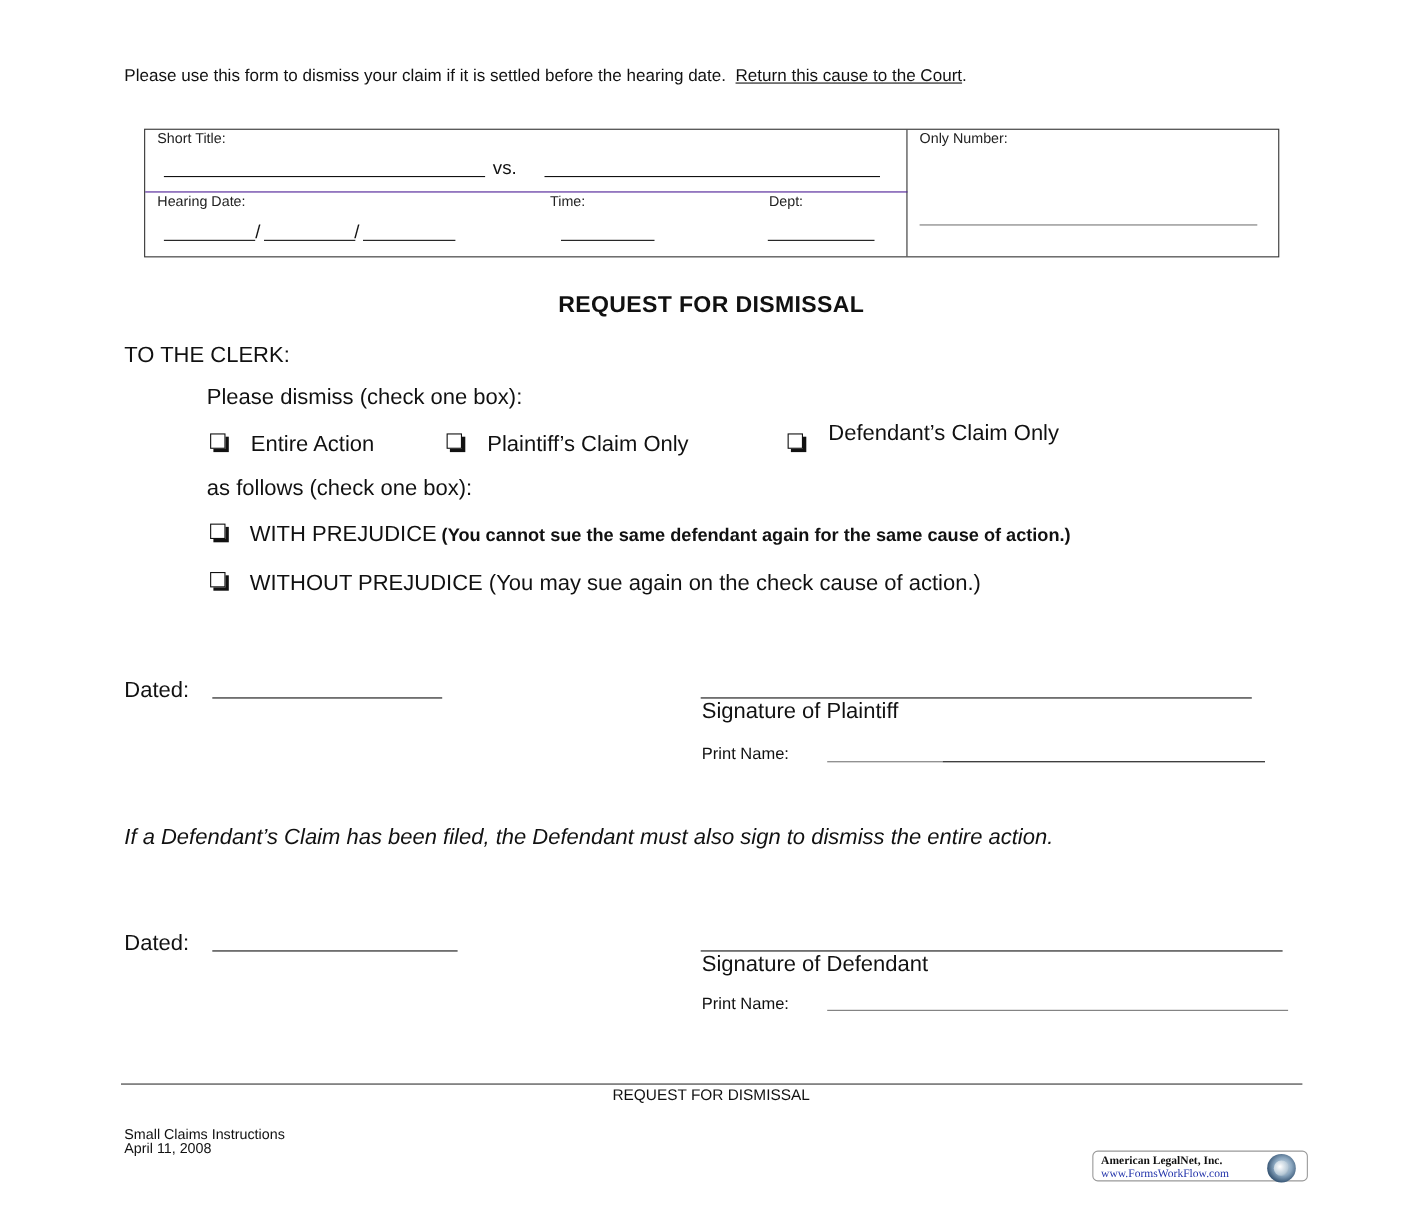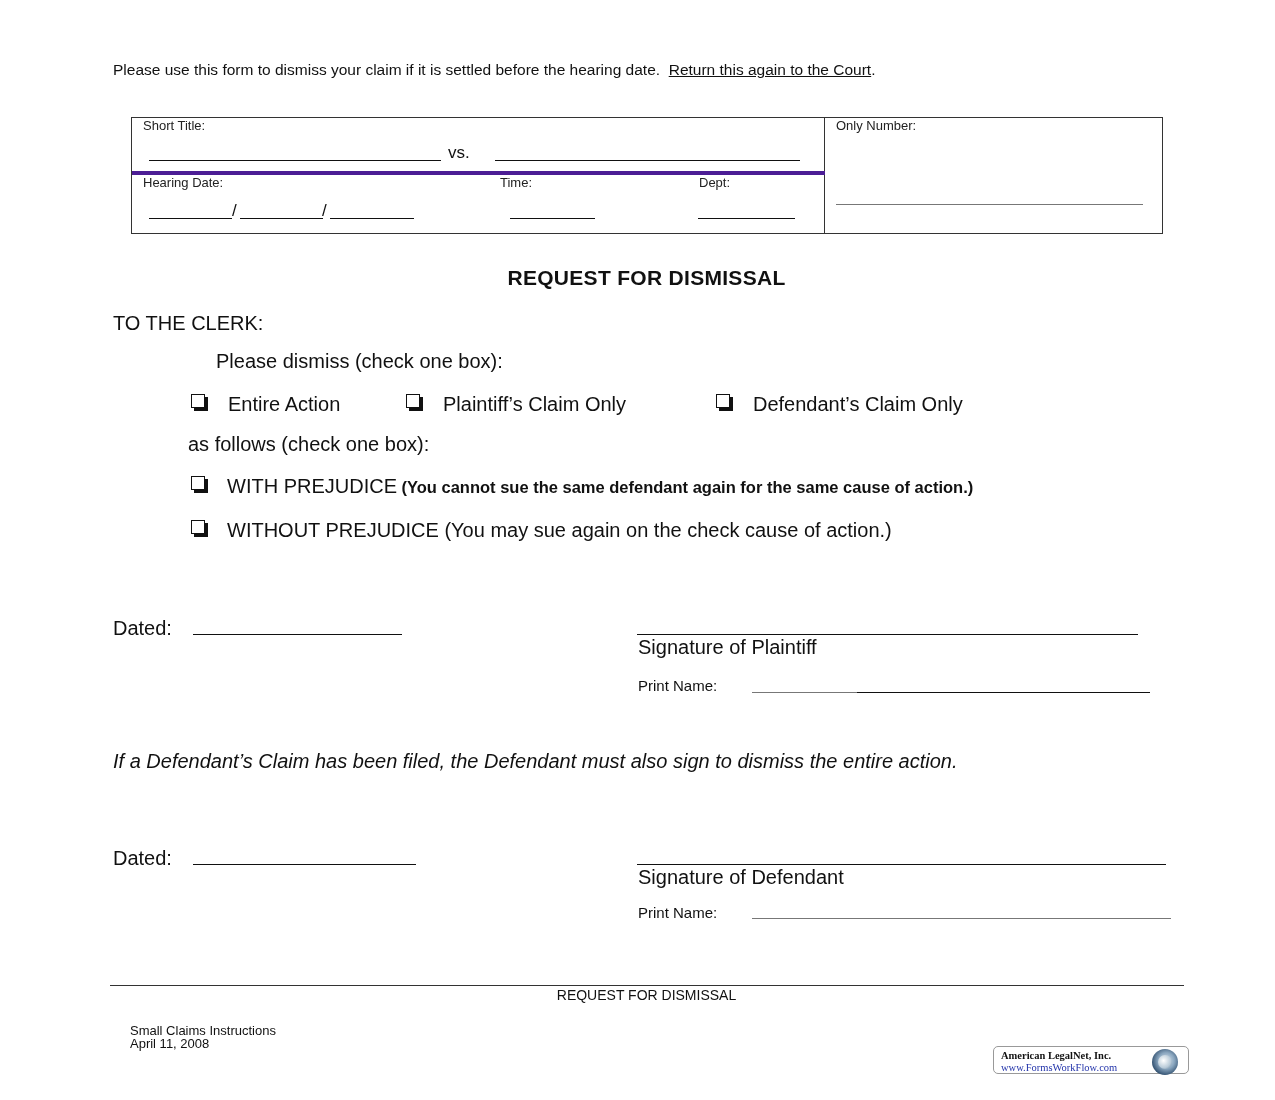--- a/index.html
+++ b/index.html
@@ -4,52 +4,52 @@
   <style>
     * { margin: 0; padding: 0; box-sizing: border-box; }
     html, body { width: 1275px; height: 1100px; background: #ffffff; overflow: hidden; }
     body { position: relative; font-family: "Liberation Sans", sans-serif; color: #111111; }
     .abs { position: absolute; white-space: nowrap; }
     .intro { left: 113px; top: 61px; font-size: 15.5px; }
     .intro .u { text-decoration: underline; }
 
     .hdr-table { position: absolute; left: 131px; top: 117px; width: 1032px; height: 117px; border: 1px solid #333; }
     .hdr-left { position: absolute; left: 0; top: 0; width: 693px; height: 115px; border-right: 1px solid #333; }
-    .hdr-row1 { position: absolute; left: 0; top: 0; width: 693px; height: 57px; border-bottom: 4px solid #4c1d95; }
+    .hdr-row1 { position: absolute; left: 0; top: 0; width: 693px; height: 57px; border-bottom: 1px solid #4c1d95; }
     .lbl-small { position: absolute; font-size: 13px; color: #222; }
     .line { position: absolute; border-bottom: 1.3px solid #111; height: 0; }
     .line.gray { border-bottom: 1px solid #777; }
     .vs { position: absolute; font-size: 17px; }
     .slash { position: absolute; font-size: 17px; }
 
     .title { left: 0; width: 1293px; text-align: center; top: 266px; font-size: 21px; font-weight: bold; letter-spacing: 0.3px; }
     .body-text { font-size: 20px; }
     .cb { display: inline-block; position: absolute; width: 17px; height: 17px; }
     .cb .box { position: absolute; left: 0; top: 0; width: 14px; height: 14px; border: 1.5px solid #111; background: #fff; }
     .cb .shadow { position: absolute; left: 3px; top: 3px; width: 14px; height: 14px; background: #111; }
     .small-paren { font-size: 16.5px; font-weight: bold; }
     .italic { font-style: italic; }
     .pn { font-size: 15px; }
     .footer-rule { position: absolute; left: 110px; top: 985px; width: 1074px; border-top: 1px solid #333; }
     .footer-title { left: 0; width: 1293px; text-align: center; top: 987px; font-size: 14px; }
-    .footer-meta { left: 130px; top: 1024px; font-size: 13px; line-height: 13px; }
+    .footer-meta { left: 113px; top: 1024px; font-size: 13px; line-height: 13px; }
 
     .badge { position: absolute; left: 993px; top: 1046px; width: 196px; height: 28px; border: 1px solid #999; border-radius: 5px; background: #fff; }
     .badge .name { position: absolute; left: 7px; top: 3px; font-family: "Liberation Serif", serif; font-size: 10.5px; font-weight: bold; color: #111; }
     .badge .url { position: absolute; left: 7px; top: 15px; font-family: "Liberation Serif", serif; font-size: 10.5px; color: #2233aa; }
     .globe { position: absolute; left: 158px; top: 2px; width: 26px; height: 26px; border-radius: 50%;
       background: radial-gradient(circle at 55% 45%, #dde8f0 0%, #8aa6bf 40%, #2c4b6b 75%, #0d1c2c 100%); }
     .globe::after { content: ""; position: absolute; left: 6px; top: 6px; width: 14px; height: 14px; border-radius: 50%; background: radial-gradient(circle at 40% 40%, #ffffff 0%, #b8cad8 60%, #5d7a95 100%); }
   </style>
 </head>
 <body>
 
 <div class="abs intro">
   <span>Please use this form to dismiss your claim if it is settled before the hearing date.</span>&nbsp;
-  <span class="u">Return this again to the Court</span><span>.</span>
+  <span class="u">Return this cause to the Court</span><span>.</span>
 </div>
 
 <div class="hdr-table">
   <div class="hdr-left">
     <div class="hdr-row1">
       <span class="lbl-small" style="left:11px; top:0px;">Short Title:</span>
       <div class="line" style="left:17px; top:42px; width:292px;"></div>
       <span class="vs" style="left:316px; top:25px;">vs.</span>
       <div class="line" style="left:363px; top:42px; width:305px;"></div>
     </div>
@@ -64,42 +64,42 @@
     <span class="lbl-small" style="left:567px; top:57px;">Dept:</span>
     <div class="line" style="left:566px; top:100px; width:97px;"></div>
   </div>
   <span class="lbl-small" style="left:704px; top:0px;">Only Number:</span>
   <div class="line gray" style="left:704px; top:86px; width:307px;"></div>
 </div>
 
 <div class="abs title">REQUEST FOR DISMISSAL</div>
 
 <div class="abs body-text" style="left:113px; top:312px;">TO THE CLERK:</div>
-<div class="abs body-text" style="left:188px; top:350px;margin-left:28px;">Please dismiss (check one box):</div>
+<div class="abs body-text" style="left:188px; top:350px;">Please dismiss (check one box):</div>
 
 <div>
   <span class="cb" style="left:191px; top:394px;">
       <span class="shadow"></span>
       <span class="box"></span>
     </span>
   <span class="abs body-text" style="left:228px; top:393px;">Entire Action</span>
 </div>
 <div>
   <span class="cb" style="left:406px; top:394px;">
       <span class="shadow"></span>
       <span class="box"></span>
     </span>
   <span class="abs body-text" style="left:443px; top:393px;">Plaintiff’s Claim Only</span>
 </div>
 <div>
   <span class="cb" style="left:716px; top:394px;">
       <span class="shadow"></span>
       <span class="box"></span>
     </span>
-  <span class="abs body-text" style="left:753px; top:393px;">Defendant’s Claim Only</span>
+  <span class="abs body-text" style="left:753px; top:383px;">Defendant’s Claim Only</span>
 </div>
 
 <div class="abs body-text" style="left:188px; top:433px;">as follows (check one box):</div>
 
 <div>
   <span class="cb" style="left:191px; top:476px;">
       <span class="shadow"></span>
       <span class="box"></span>
     </span>
   <span class="abs" style="left:227px; top:475px;">

